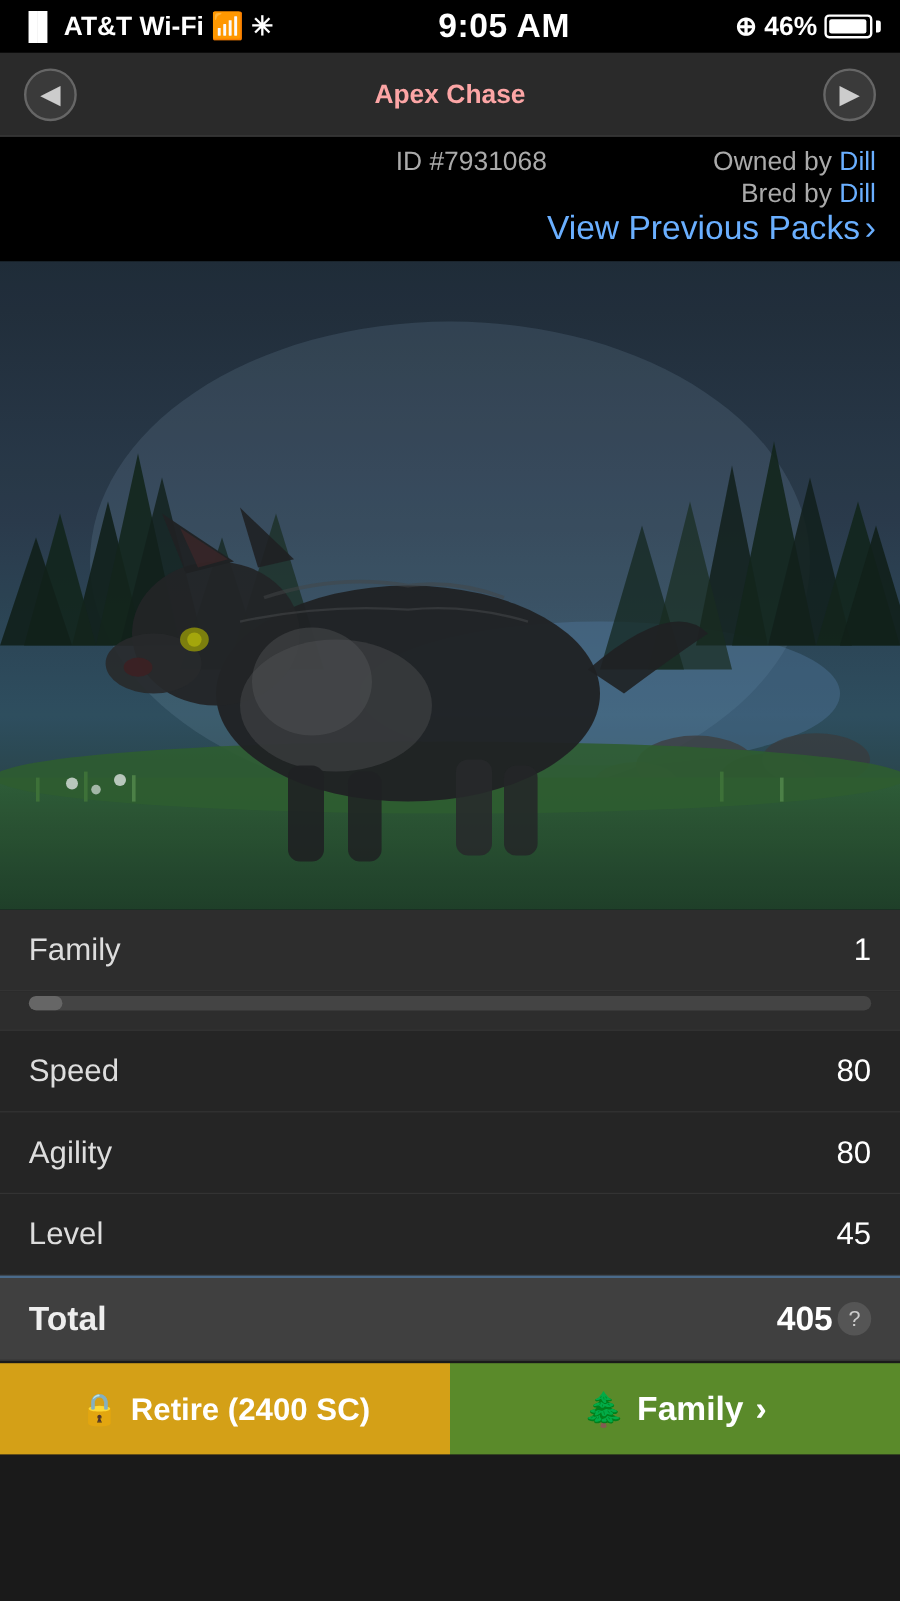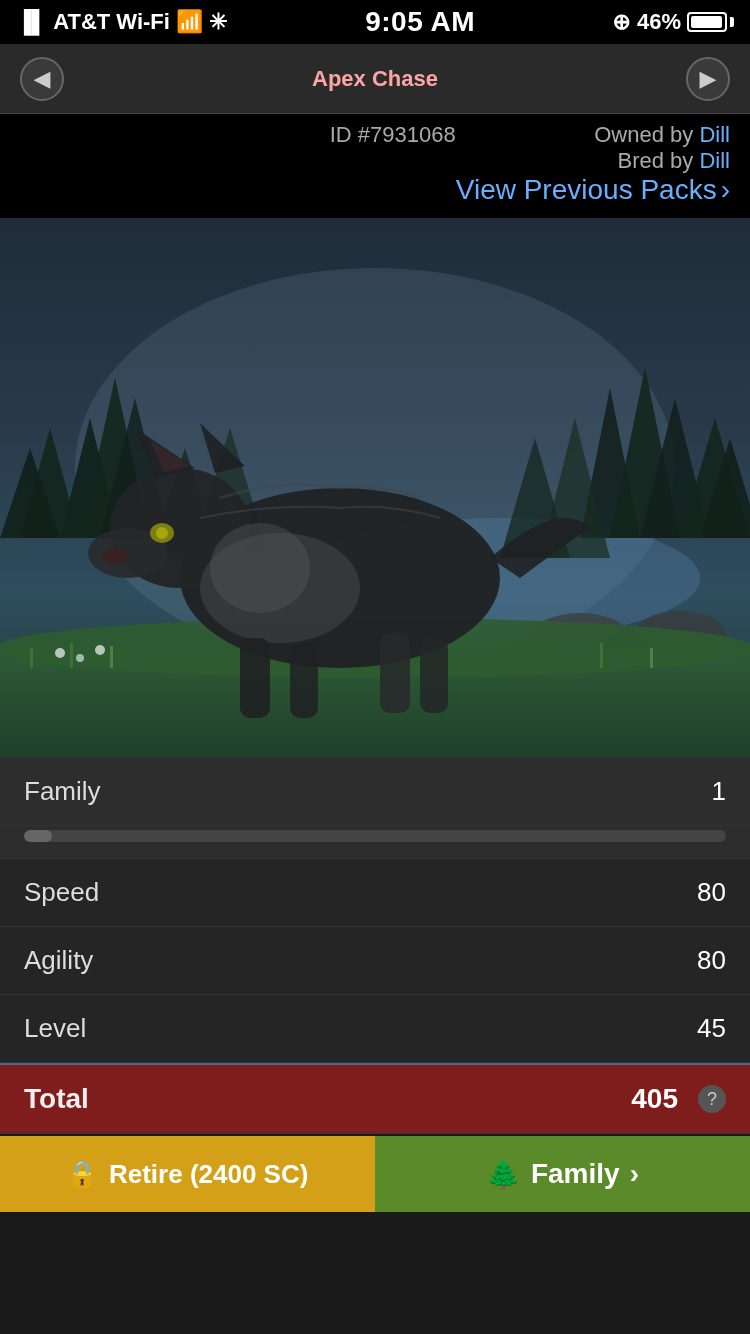--- a/index.html
+++ b/index.html
@@ -196,32 +196,32 @@
     }
     .level-bar-fill {
       height: 100%;
       width: 4%;
       background: #666;
       border-radius: 6px;
     }
 
     
     .stat-row.total-row {
-      background: #7f1d1d;
+      background: #404040;
       border-top: 2px solid #4a6a8a;
     }
     .total-label {
       font-size: 28px;
       color: #eee;
       font-weight: 600;
     }
     .total-value-container {
       display: flex;
       align-items: center;
-      gap: 20px;
+      gap: 4px;
     }
     .total-value {
       font-size: 28px;
       color: #fff;
       font-weight: 600;
     }
     .info-circle {
       width: 28px;
       height: 28px;
       border-radius: 50%;

